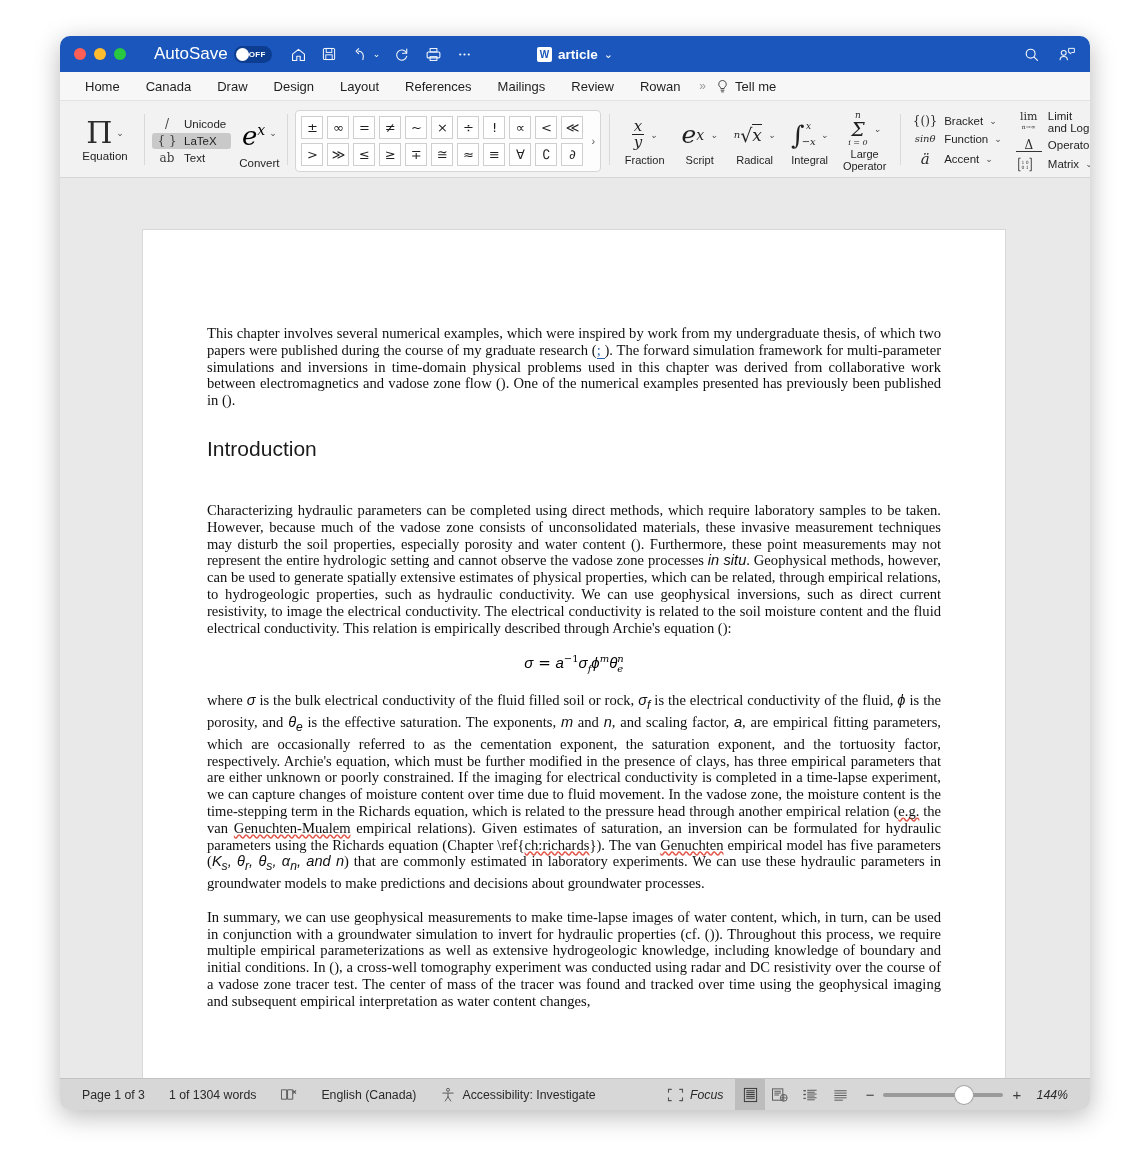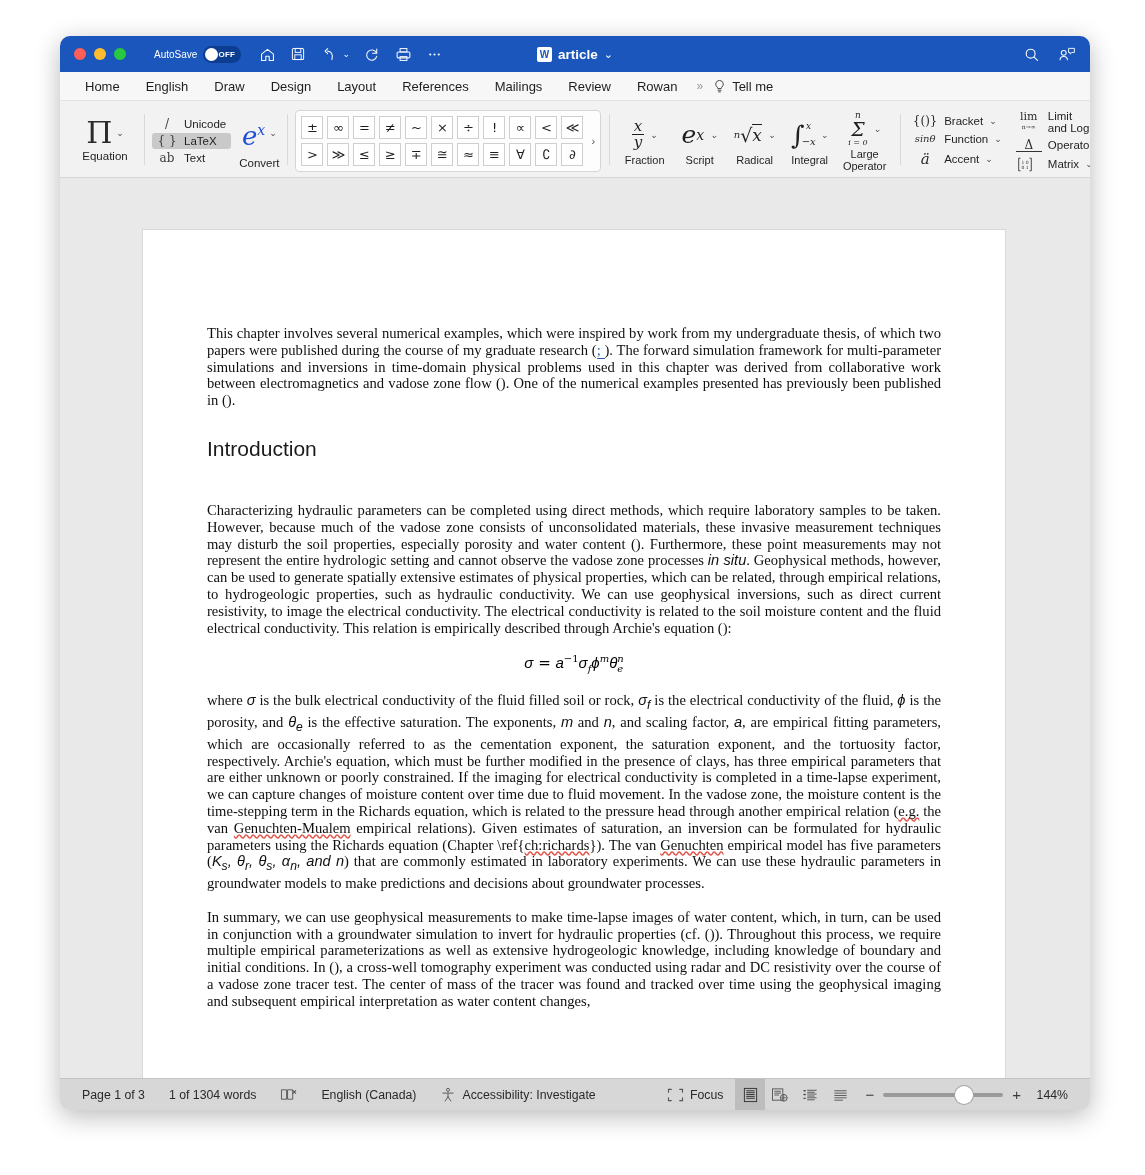--- a/index.html
+++ b/index.html
@@ -26,21 +26,21 @@
   .titlebar {
     position: relative; height: 36px; background: #1a56bb;
     display: flex; align-items: center; padding: 0 10px;
   }
   .traffic { display: flex; gap: 8px; align-items: center; padding-left: 4px; }
   .dot { width: 12px; height: 12px; border-radius: 50%; }
   .dot.r { background: #ff5f57; }
   .dot.y { background: #febc2e; }
   .dot.g { background: #28c840; }
   .autosave-wrap { display:flex; align-items:center; gap:6px; margin-left: 28px; }
-  .autosave-label { color:#fff; font-size: 10px; text-align: right; }
+  .autosave-label { color:#fff; font-size: 17px; text-align: right; }
   .toggle {
     width: 38px; height: 17px; border-radius: 9px; background: #0c3d91;
     display: flex; align-items: center; position: relative;
   }
   .toggle .knob { width: 13px; height: 13px; border-radius:50%; background:#fff; margin-left:2px; }
   .toggle .off { color:#fff; font-size: 8px; font-weight: bold; margin-left: 0; letter-spacing: .3px; text-align: right;}
   .tb-icons { display:flex; align-items:center; gap: 14px; margin-left: 18px; }
   .tb-ico { color:#fff; opacity:.95; display:flex; align-items:center; }
   .caret-sm { font-size: 9px; color:#fff; margin-left:-9px; }
   .doc-title {
@@ -86,21 +86,21 @@
   .eq-row { display:flex; align-items:center; gap:4px; }
   .eq-lbl { font-size: 11.5px; color:#1f1f1f; margin-top: 3px;}
   .caret { font-size: 9px; color:#4a4a4a; }
 
   .convbox { display:flex; align-items:center; gap: 8px; }
   .modes { display:flex; flex-direction:column; gap:1px; }
   .mode { display:flex; align-items:center; gap:7px; font-size:11.5px; color:#1f1f1f; padding:1px 5px; border-radius:3px;}
   .mode.sel { background:#c9c9c9; }
   .mode .mg { font-family:"DejaVu Serif", serif; color:#3a3a3a; width:20px; text-align:center; font-size:12px;}
   .convert { display:flex; flex-direction:column; align-items:center; justify-content:center; }
-  .conv-e { font-size: 26px; font-style: italic; font-family:"DejaVu Serif", serif; line-height:37px; color:#1d4ed8;}
+  .conv-e { font-size: 26px; font-style: italic; font-family:"DejaVu Serif", serif; line-height:37px; color:#000000;}
   .conv-e sup { font-size: 14px; }
 
   .symbolbox {
     border:1px solid #d5d5d5; background:#fdfdfd; border-radius:4px;
     padding:4px 5px; display:flex; align-items:center; gap:6px; height:62px;
   }
   .symgrid { display:grid; grid-template-rows: 1fr 1fr; grid-auto-flow: column; gap:4px; }
   .sym {
     width: 22px; height: 23px; border:1px solid #cfcfcf; background:#fff;
     display:flex; align-items:center; justify-content:center;
@@ -165,21 +165,21 @@
   .mi { font-family:Liberation Sans, sans-serif; font-style:italic; }
 
   
   .statusbar {
     position:absolute; left:0; right:0; bottom:0; height:32px;
     background: #d7d7d7; display:flex; align-items:center;
     padding: 0 12px; gap: 0; border-top:1px solid #c3c3c3;
   }
   .st { font-size: 12.3px; color:#2a2a2a; display:flex; align-items:center; gap:6px; padding: 0 12px; }
   .st:first-child { padding-left: 10px; }
-  .sb-right { margin-left:auto; display:flex; align-items:center; gap:0; }
+  .sb-right { margin-left:auto; display:flex; align-items:center; gap:0;font-style:italic; }
   .viewbtn {
     width:30px; height:32px; display:flex; align-items:center; justify-content:center;
   }
   .viewbtn.active { background:#bdbdbd; }
   .zoomctl { display:flex; align-items:center; gap:9px; padding: 0 10px; }
   .slider { position:relative; width: 120px; height: 4px; background:#9a9a9a; border-radius:2px; }
   .knob2 { position:absolute; left: 72px; top: -7px; width: 18px; height:18px; border-radius:50%; background:#fff; box-shadow: 0 0 0 1px #a5a5a5; }
   .pm { font-size: 15px; color:#3a3a3a; line-height:1; }
   .zpct { font-size: 12.3px; color:#2a2a2a; min-width: 38px; text-align:right; }
   svg { display:block; }
@@ -264,21 +264,21 @@
               <circle cx="7" cy="8" r="3" fill="none" stroke="#fff" stroke-width="1.3"></circle>
               <path d="M2.5 17c0-3 2-4.5 4.5-4.5S11.5 14 11.5 17" fill="none" stroke="#fff" stroke-width="1.3"></path>
               <path d="M13 2.5h7v5h-3l-2.2 2v-2H13z" fill="none" stroke="#fff" stroke-width="1.2" stroke-linejoin="round"></path>
             </svg>
         </span>
       </div>
     </div>
 
     <div class="tabsrow">
       <div class="tab">Home</div>
-      <div class="tab">English</div>
+      <div class="tab">Canada</div>
       <div class="tab">Draw</div>
       <div class="tab">Design</div>
       <div class="tab">Layout</div>
       <div class="tab">References</div>
       <div class="tab">Mailings</div>
       <div class="tab">Review</div>
       <div class="tab">Rowan</div>
       <span class="chev2">»</span>
       <div class="tellme">
         <svg width="13" height="15" viewBox="0 0 14 16">

